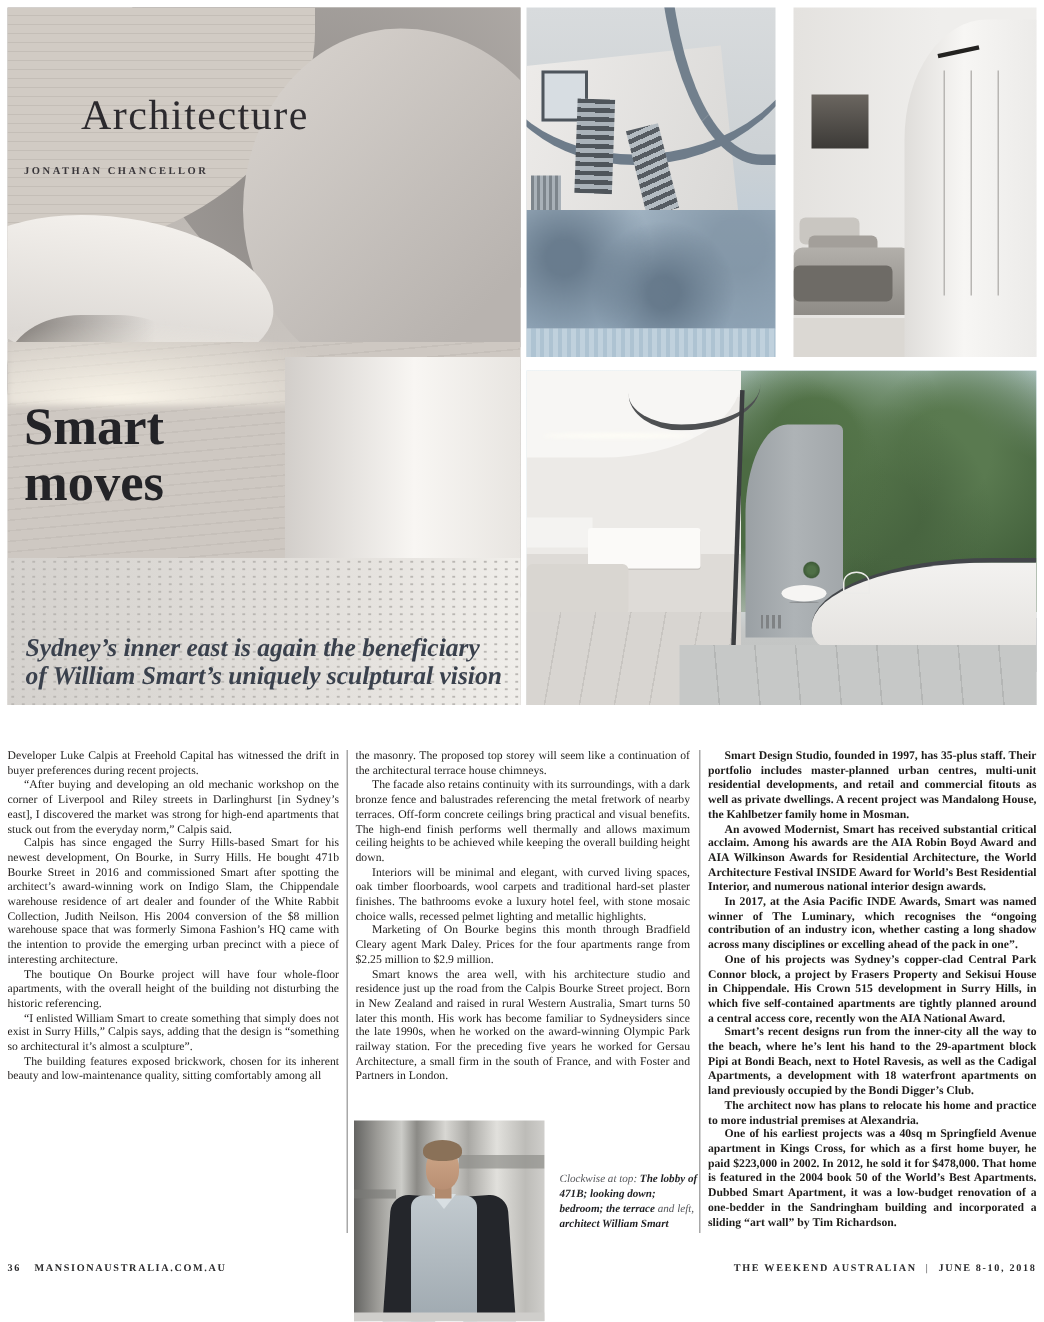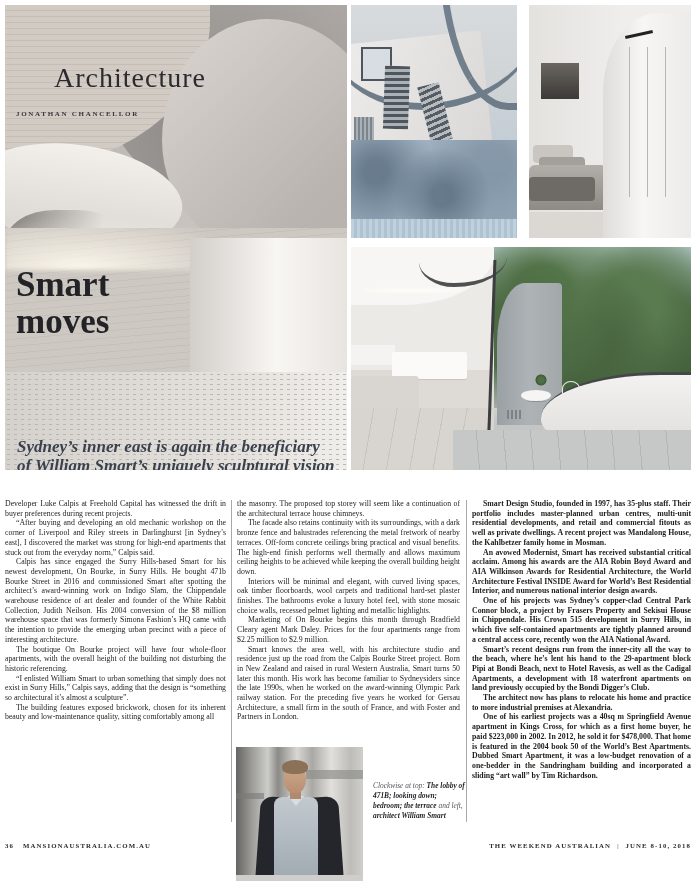--- a/index.html
+++ b/index.html
@@ -20,21 +20,21 @@
   .lb-glow{left:-12%;top:52%;width:80%;height:30%;border-radius:50%;border-top:3px solid #fffdf6;filter:blur(2px);}
   .lb-wall{top:48%;left:0;right:0;bottom:0;background:repeating-linear-gradient(175deg,#cec8c2 0 6px,#c6c0ba 6px 7px);}
   .lb-wallglow{top:45%;left:0;width:72%;height:12%;background:radial-gradient(ellipse at 30% 100%,rgba(255,250,238,.95),transparent 70%);filter:blur(2px);}
   .lb-cyl{top:50%;left:54%;width:46%;height:40%;background:linear-gradient(90deg,#d2cecA,#f8f6f3 55%,#e8e5e1);border-radius:0 0 50% 50%/0 0 16% 16%;box-shadow:0 2px 0 rgba(70,65,60,.4);}
   .lb-floor{bottom:0;left:0;right:0;height:21%;background:radial-gradient(#bab7b3 1px,transparent 1.2px),linear-gradient(90deg,#d5d2ce,#e5e2de 70%,#f0eeea);background-size:7px 5px,100% 100%;}
 
   
   .section-title{position:absolute;left:9px;top:57px;font-size:28px;letter-spacing:1px;color:#2c2a2e;margin-left:40px;}
   .byline{position:absolute;left:11px;top:105px;font-size:7px;font-weight:700;letter-spacing:1.7px;color:#39363a;}
   .headline{position:absolute;left:11px;top:247px;width:150px;font-size:35px;line-height:37px;font-weight:600;color:var(--headline,#232327);margin-top:14px;}
-  .standfirst{position:absolute;left:12px;top:432px;font-style:italic;font-weight:600;font-size:17px;line-height:19px;color:var(--standfirst,#3a414d);}
+  .standfirst{position:absolute;left:12px;top:417px;font-style:italic;font-weight:600;font-size:17px;line-height:19px;color:var(--standfirst,#3a414d);}
   .standfirst span{display:block;}
 
   
   .lookdown{left:351px;top:5px;width:166px;height:233px;background:linear-gradient(180deg,#d8dbdd,#cdd2d5 40%,#c2cdd6 60%,#b9c9d5);}
   .ld-deck{left:-10%;top:14%;width:92%;height:50%;background:linear-gradient(115deg,#efedeb,#d9d8d6);transform:rotate(-6deg);}
   .ld-band{left:-15%;top:-6%;width:130%;height:48%;border-bottom:7px solid #6e7c8a;border-radius:0 0 55% 45%/0 0 85% 65%;}
   .ld-band2{right:-12%;top:-30%;width:55%;height:72%;border-left:7px solid #72808d;border-bottom:7px solid #6e7c8a;border-radius:0 0 0 70%/0 0 0 90%;}
   .ld-glass{left:6%;top:18%;width:16%;height:13%;background:#d7dde2;border:2px solid #4e555c;}
   .ld-louvre1{left:20%;top:26%;width:15%;height:27%;background:repeating-linear-gradient(180deg,#4f555b 0 3px,#aab2b9 3px 6px);transform:rotate(2deg);}
   .ld-louvre2{left:44%;top:34%;width:13%;height:25%;background:repeating-linear-gradient(170deg,#565c62 0 3px,#b4bcc2 3px 6px);transform:rotate(-14deg);}
@@ -194,35 +194,36 @@
     <div class="tc-table"></div>
     <div class="tc-chair"></div>
     <div class="tc-drain"></div>
   </div>
 
   <div class="col col1">
       <p>Developer Luke Calpis at Freehold Capital has witnessed the drift in buyer preferences during recent projects.</p>
       <p>“After buying and developing an old mechanic workshop on the corner of Liverpool and Riley streets in Darlinghurst [in Sydney’s east], I discovered the market was strong for high-end apartments that stuck out from the everyday norm,” Calpis said.</p>
       <p>Calpis has since engaged the Surry Hills-based Smart for his newest development, On Bourke, in Surry Hills. He bought 471b Bourke Street in 2016 and commissioned Smart after spotting the architect’s award-winning work on Indigo Slam, the Chippendale warehouse residence of art dealer and founder of the White Rabbit Collection, Judith Neilson. His 2004 conversion of the $8 million warehouse space that was formerly Simona Fashion’s HQ came with the intention to provide the emerging urban precinct with a piece of interesting architecture.</p>
       <p>The boutique On Bourke project will have four whole-floor apartments, with the overall height of the building not disturbing the historic referencing.</p>
-      <p>“I enlisted William Smart to urban something that simply does not exist in Surry Hills,” Calpis says, adding that the design is “something so architectural it’s almost a sculpture”.</p>
+      <p>“I enlisted William Smart to create something that simply does not exist in Surry Hills,” Calpis says, adding that the design is “something so architectural it’s almost a sculpture”.</p>
       <p>The building features exposed brickwork, chosen for its inherent beauty and low-maintenance quality, sitting comfortably among all</p>
     </div>
   <div class="vrule vrule1"></div>
   <div class="col col2">
       <p>the masonry. The proposed top storey will seem like a continuation of the architectural terrace house chimneys.</p>
       <p>The facade also retains continuity with its surroundings, with a dark bronze fence and balustrades referencing the metal fretwork of nearby terraces. Off-form concrete ceilings bring practical and visual benefits. The high-end finish performs well thermally and allows maximum ceiling heights to be achieved while keeping the overall building height down.</p>
       <p>Interiors will be minimal and elegant, with curved living spaces, oak timber floorboards, wool carpets and traditional hard-set plaster finishes. The bathrooms evoke a luxury hotel feel, with stone mosaic choice walls, recessed pelmet lighting and metallic highlights.</p>
       <p>Marketing of On Bourke begins this month through Bradfield Cleary agent Mark Daley. Prices for the four apartments range from $2.25 million to $2.9 million.</p>
       <p>Smart knows the area well, with his architecture studio and residence just up the road from the Calpis Bourke Street project. Born in New Zealand and raised in rural Western Australia, Smart turns 50 later this month. His work has become familiar to Sydneysiders since the late 1990s, when he worked on the award-winning Olympic Park railway station. For the preceding five years he worked for Gersau Architecture, a small firm in the south of France, and with Foster and Partners in London.</p>
     </div>
   <div class="vrule vrule2"></div>
   <div class="col col3">
       <p>Smart Design Studio, founded in 1997, has 35-plus staff. Their portfolio includes master-planned urban centres, multi-unit residential developments, and retail and commercial fitouts as well as private dwellings. A recent project was Mandalong House, the Kahlbetzer family home in Mosman.</p>
       <p>An avowed Modernist, Smart has received substantial critical acclaim. Among his awards are the AIA Robin Boyd Award and AIA Wilkinson Awards for Residential Architecture, the World Architecture Festival INSIDE Award for World’s Best Residential Interior, and numerous national interior design awards.</p>
+      <p>In 2017, at the Asia Pacific INDE Awards, Smart was named winner of The Luminary, which recognises the “ongoing contribution of an industry icon, whether casting a long shadow across many disciplines or excelling ahead of the pack in one”.</p>
       <p>One of his projects was Sydney’s copper-clad Central Park Connor block, a project by Frasers Property and Sekisui House in Chippendale. His Crown 515 development in Surry Hills, in which five self-contained apartments are tightly planned around a central access core, recently won the AIA National Award.</p>
       <p>Smart’s recent designs run from the inner-city all the way to the beach, where he’s lent his hand to the 29-apartment block Pipi at Bondi Beach, next to Hotel Ravesis, as well as the Cadigal Apartments, a development with 18 waterfront apartments on land previously occupied by the Bondi Digger’s Club.</p>
       <p>The architect now has plans to relocate his home and practice to more industrial premises at Alexandria.</p>
       <p>One of his earliest projects was a 40sq m Springfield Avenue apartment in Kings Cross, for which as a first home buyer, he paid $223,000 in 2002. In 2012, he sold it for $478,000. That home is featured in the 2004 book 50 of the World’s Best Apartments. Dubbed Smart Apartment, it was a low-budget renovation of a one-bedder in the Sandringham building and incorporated a sliding “art wall” by Tim Richardson.</p>
     </div>
 
   <div class="photo portrait">
     <div class="pt-beam"></div>
     <div class="pt-beam2"></div>
     <div class="pt-jacketl"></div>

